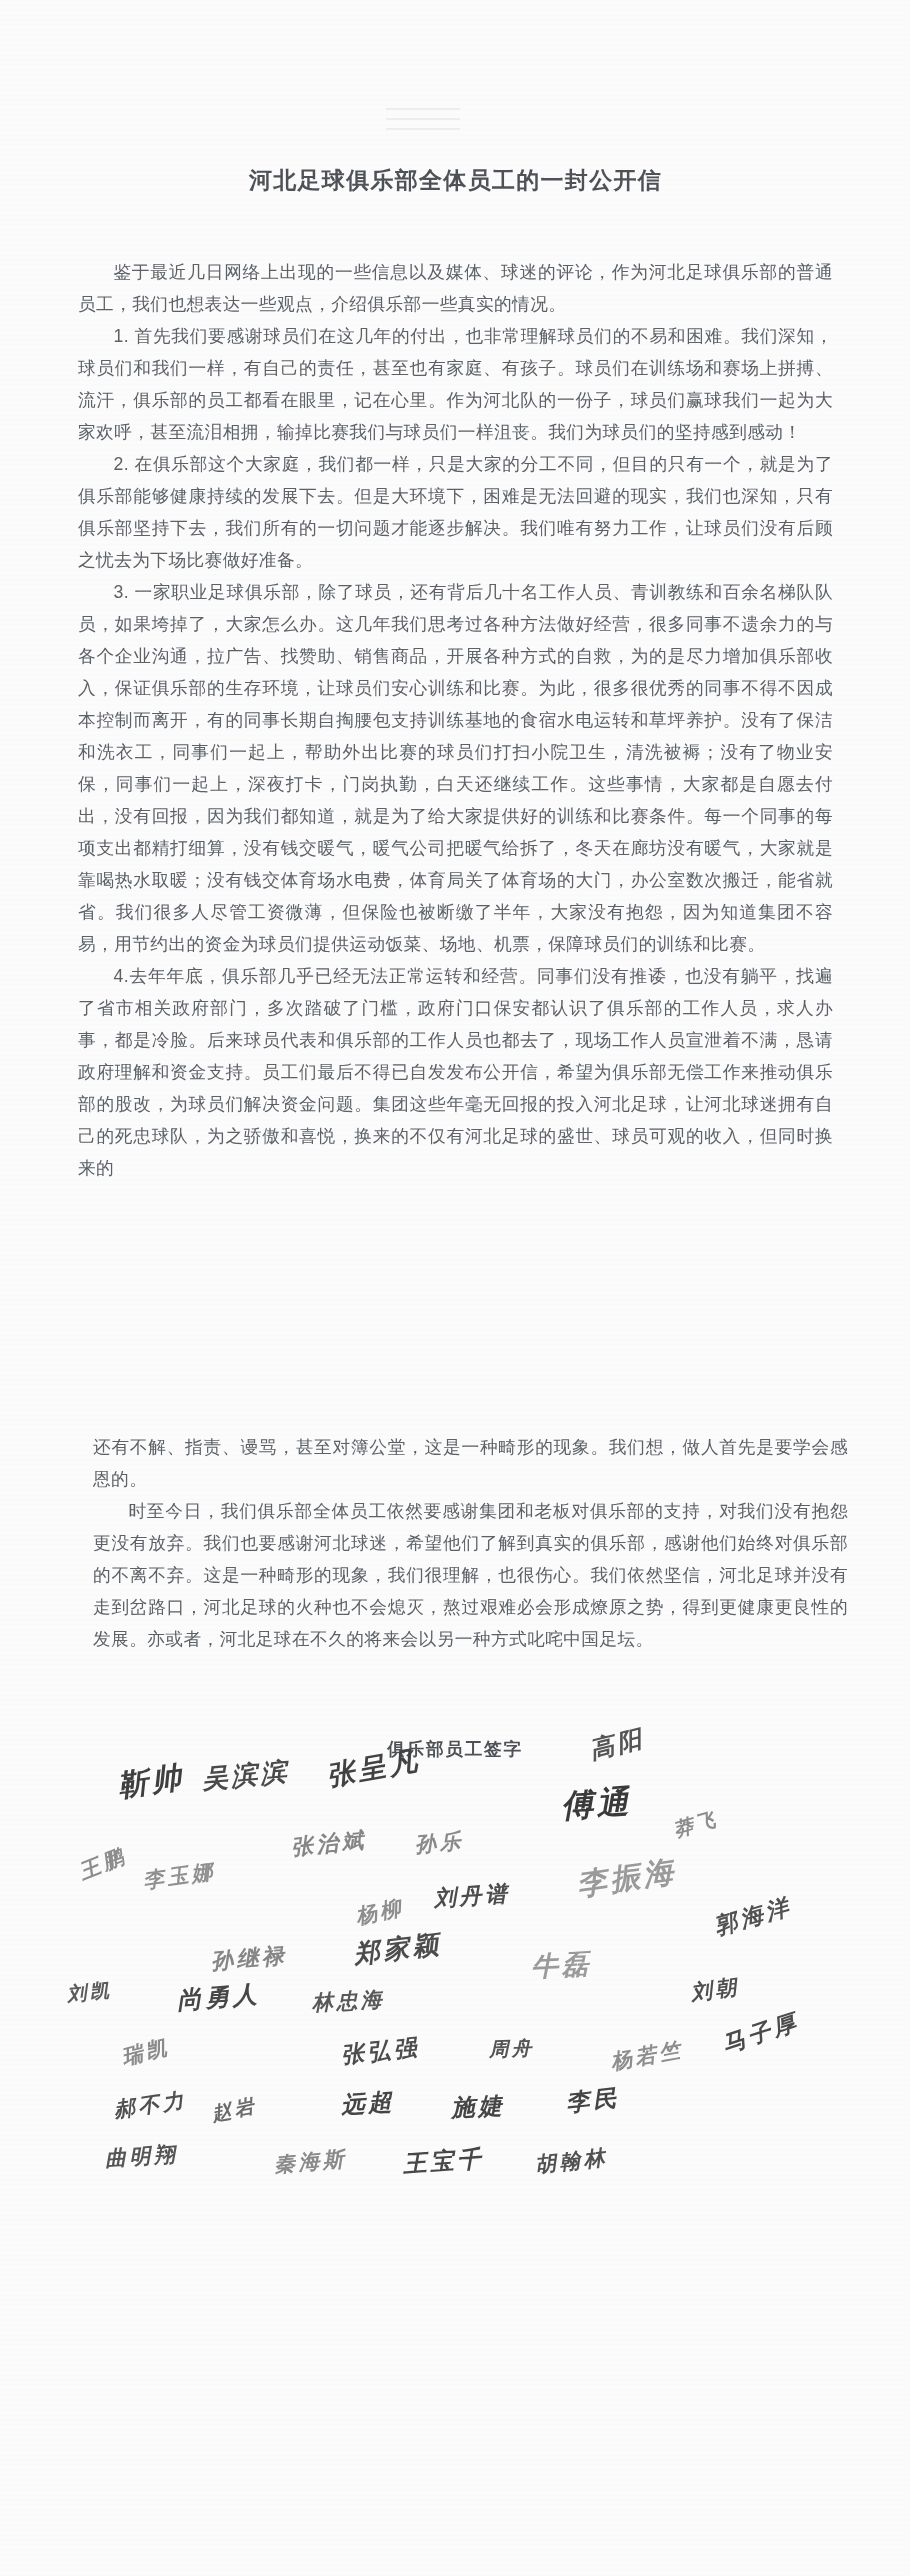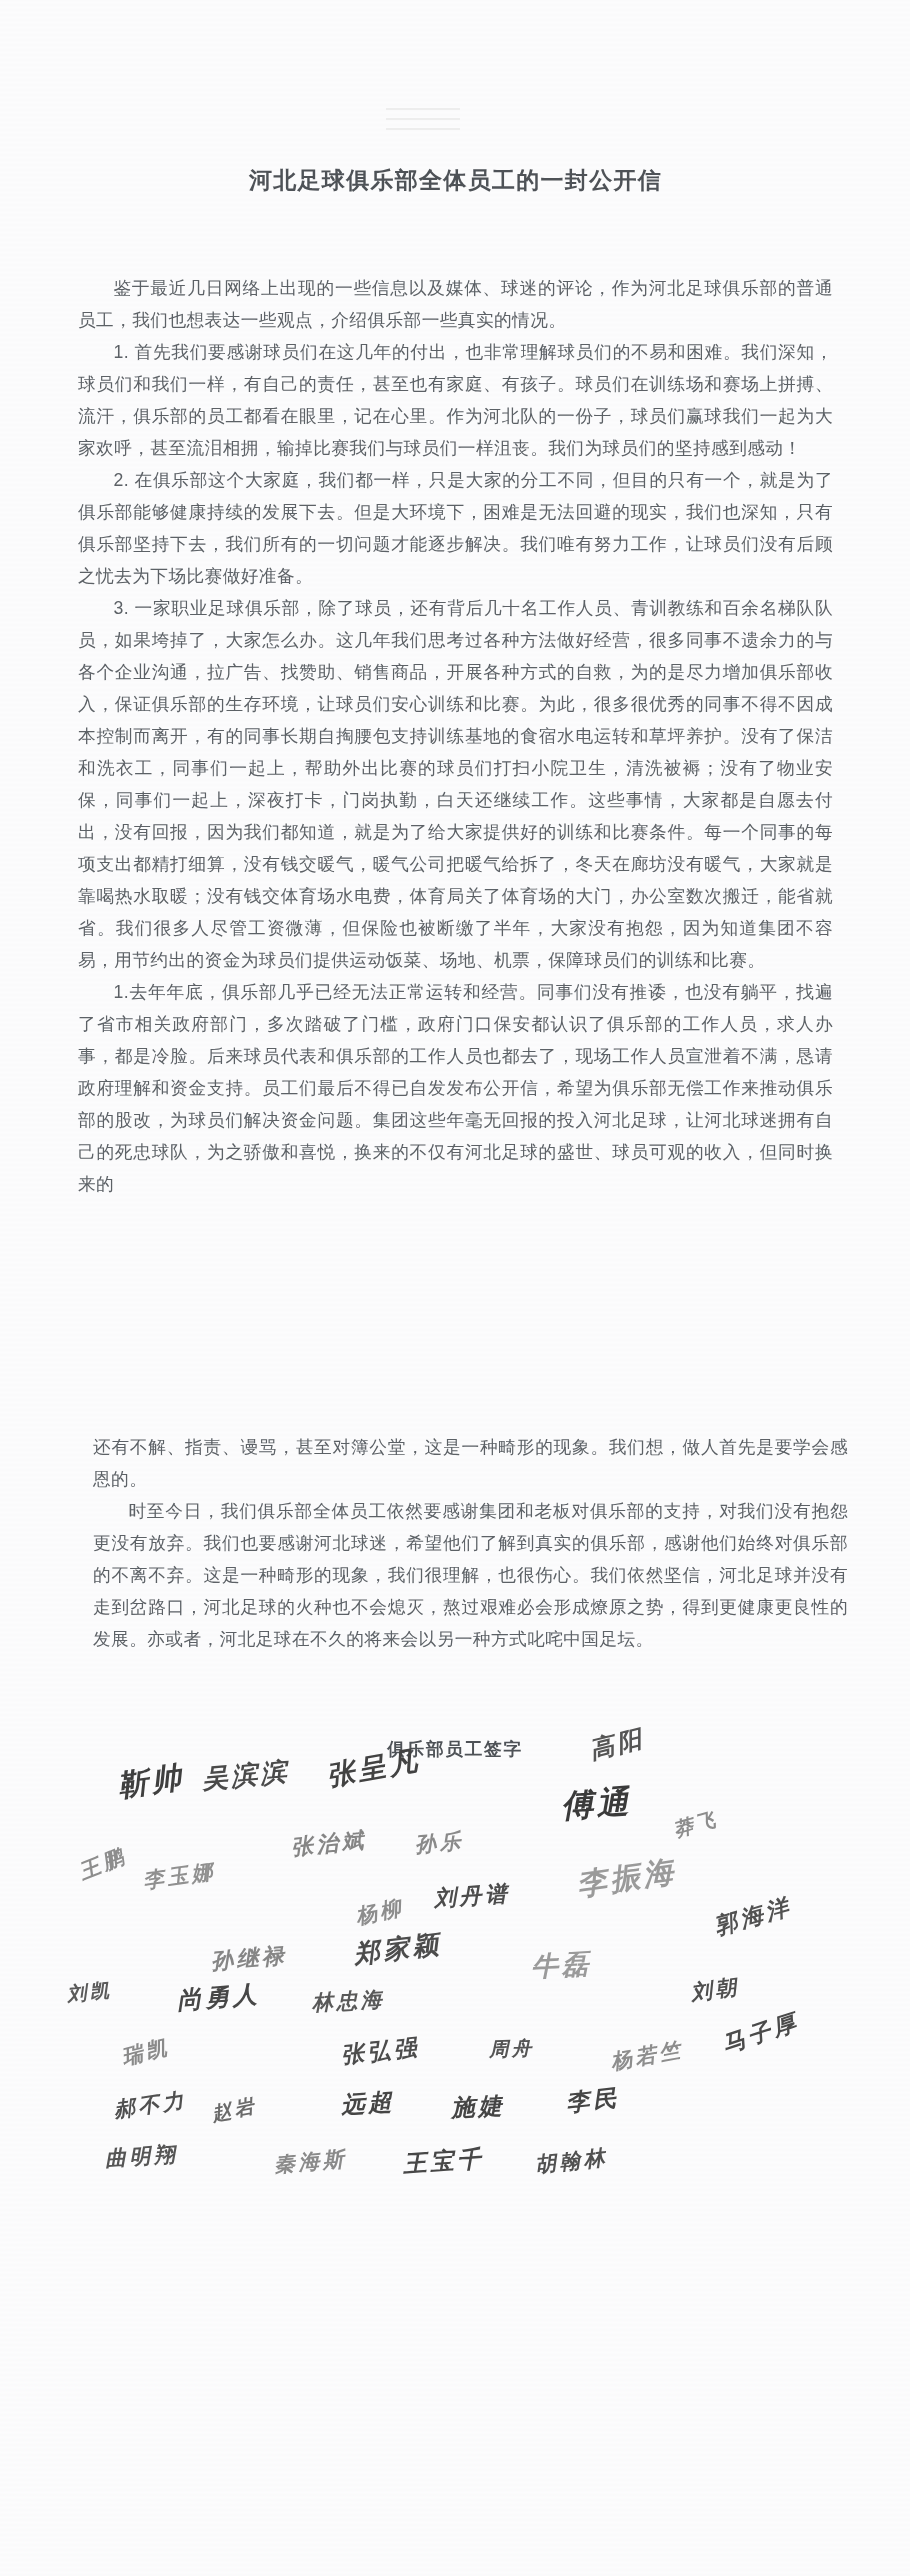--- a/index.html
+++ b/index.html
@@ -29,21 +29,21 @@
     position:absolute; top:165px; left:1px; right:0;
     margin:0; text-align:center;
     font-size:23px; font-weight:bold; letter-spacing:1.3px;
     color:#4e5257;
     font-family:"Liberation Sans", sans-serif;
   }
   .letter-block{
     position:absolute; left:78px; width:755px;
     color:#5c6166;
   }
-  .letter-page1{ top:272px; }
+  .letter-page1{ top:256px; }
   .letter-page2{ top:1431px;margin-left:15px; }
   .letter-block p{
     margin:0;
     font-size:17.7px;
     line-height:32px;
     text-align:justify;
     text-indent:2em;
     word-break:break-all;
     letter-spacing:0.4px;
   }
@@ -84,21 +84,21 @@
   <div class="letter-block letter-page1">
 
       <p class="para">鉴于最近几日网络上出现的一些信息以及媒体、球迷的评论，作为河北足球俱乐部的普通员工，我们也想表达一些观点，介绍俱乐部一些真实的情况。</p>
 
       <p class="para">1. 首先我们要感谢球员们在这几年的付出，也非常理解球员们的不易和困难。我们深知，球员们和我们一样，有自己的责任，甚至也有家庭、有孩子。球员们在训练场和赛场上拼搏、流汗，俱乐部的员工都看在眼里，记在心里。作为河北队的一份子，球员们赢球我们一起为大家欢呼，甚至流泪相拥，输掉比赛我们与球员们一样沮丧。我们为球员们的坚持感到感动！</p>
 
       <p class="para">2. 在俱乐部这个大家庭，我们都一样，只是大家的分工不同，但目的只有一个，就是为了俱乐部能够健康持续的发展下去。但是大环境下，困难是无法回避的现实，我们也深知，只有俱乐部坚持下去，我们所有的一切问题才能逐步解决。我们唯有努力工作，让球员们没有后顾之忧去为下场比赛做好准备。</p>
 
       <p class="para">3. 一家职业足球俱乐部，除了球员，还有背后几十名工作人员、青训教练和百余名梯队队员，如果垮掉了，大家怎么办。这几年我们思考过各种方法做好经营，很多同事不遗余力的与各个企业沟通，拉广告、找赞助、销售商品，开展各种方式的自救，为的是尽力增加俱乐部收入，保证俱乐部的生存环境，让球员们安心训练和比赛。为此，很多很优秀的同事不得不因成本控制而离开，有的同事长期自掏腰包支持训练基地的食宿水电运转和草坪养护。没有了保洁和洗衣工，同事们一起上，帮助外出比赛的球员们打扫小院卫生，清洗被褥；没有了物业安保，同事们一起上，深夜打卡，门岗执勤，白天还继续工作。这些事情，大家都是自愿去付出，没有回报，因为我们都知道，就是为了给大家提供好的训练和比赛条件。每一个同事的每项支出都精打细算，没有钱交暖气，暖气公司把暖气给拆了，冬天在廊坊没有暖气，大家就是靠喝热水取暖；没有钱交体育场水电费，体育局关了体育场的大门，办公室数次搬迁，能省就省。我们很多人尽管工资微薄，但保险也被断缴了半年，大家没有抱怨，因为知道集团不容易，用节约出的资金为球员们提供运动饭菜、场地、机票，保障球员们的训练和比赛。</p>
 
-      <p class="para">1.去年年底，俱乐部几乎已经无法正常运转和经营。同事们没有推诿，也没有躺平，找遍了省市相关政府部门，多次踏破了门槛，政府门口保安都认识了俱乐部的工作人员，求人办事，都是冷脸。后来球员代表和俱乐部的工作人员也都去了，现场工作人员宣泄着不满，恳请政府理解和资金支持。员工们最后不得已自发发布公开信，希望为俱乐部无偿工作来推动俱乐部的股改，为球员们解决资金问题。集团这些年毫无回报的投入河北足球，让河北球迷拥有自己的死忠球队，为之骄傲和喜悦，换来的不仅有河北足球的盛世、球员可观的收入，但同时换来的</p>
+      <p class="para">4.去年年底，俱乐部几乎已经无法正常运转和经营。同事们没有推诿，也没有躺平，找遍了省市相关政府部门，多次踏破了门槛，政府门口保安都认识了俱乐部的工作人员，求人办事，都是冷脸。后来球员代表和俱乐部的工作人员也都去了，现场工作人员宣泄着不满，恳请政府理解和资金支持。员工们最后不得已自发发布公开信，希望为俱乐部无偿工作来推动俱乐部的股改，为球员们解决资金问题。集团这些年毫无回报的投入河北足球，让河北球迷拥有自己的死忠球队，为之骄傲和喜悦，换来的不仅有河北足球的盛世、球员可观的收入，但同时换来的</p>
     </div>
 
   <div class="letter-block letter-page2">
 
       <p class="para no-indent">还有不解、指责、谩骂，甚至对簿公堂，这是一种畸形的现象。我们想，做人首先是要学会感恩的。</p>
 
       <p class="para">时至今日，我们俱乐部全体员工依然要感谢集团和老板对俱乐部的支持，对我们没有抱怨更没有放弃。我们也要感谢河北球迷，希望他们了解到真实的俱乐部，感谢他们始终对俱乐部的不离不弃。这是一种畸形的现象，我们很理解，也很伤心。我们依然坚信，河北足球并没有走到岔路口，河北足球的火种也不会熄灭，熬过艰难必会形成燎原之势，得到更健康更良性的发展。亦或者，河北足球在不久的将来会以另一种方式叱咤中国足坛。</p>
     </div>
 
   <h2 class="sign-heading">俱乐部员工签字</h2>

